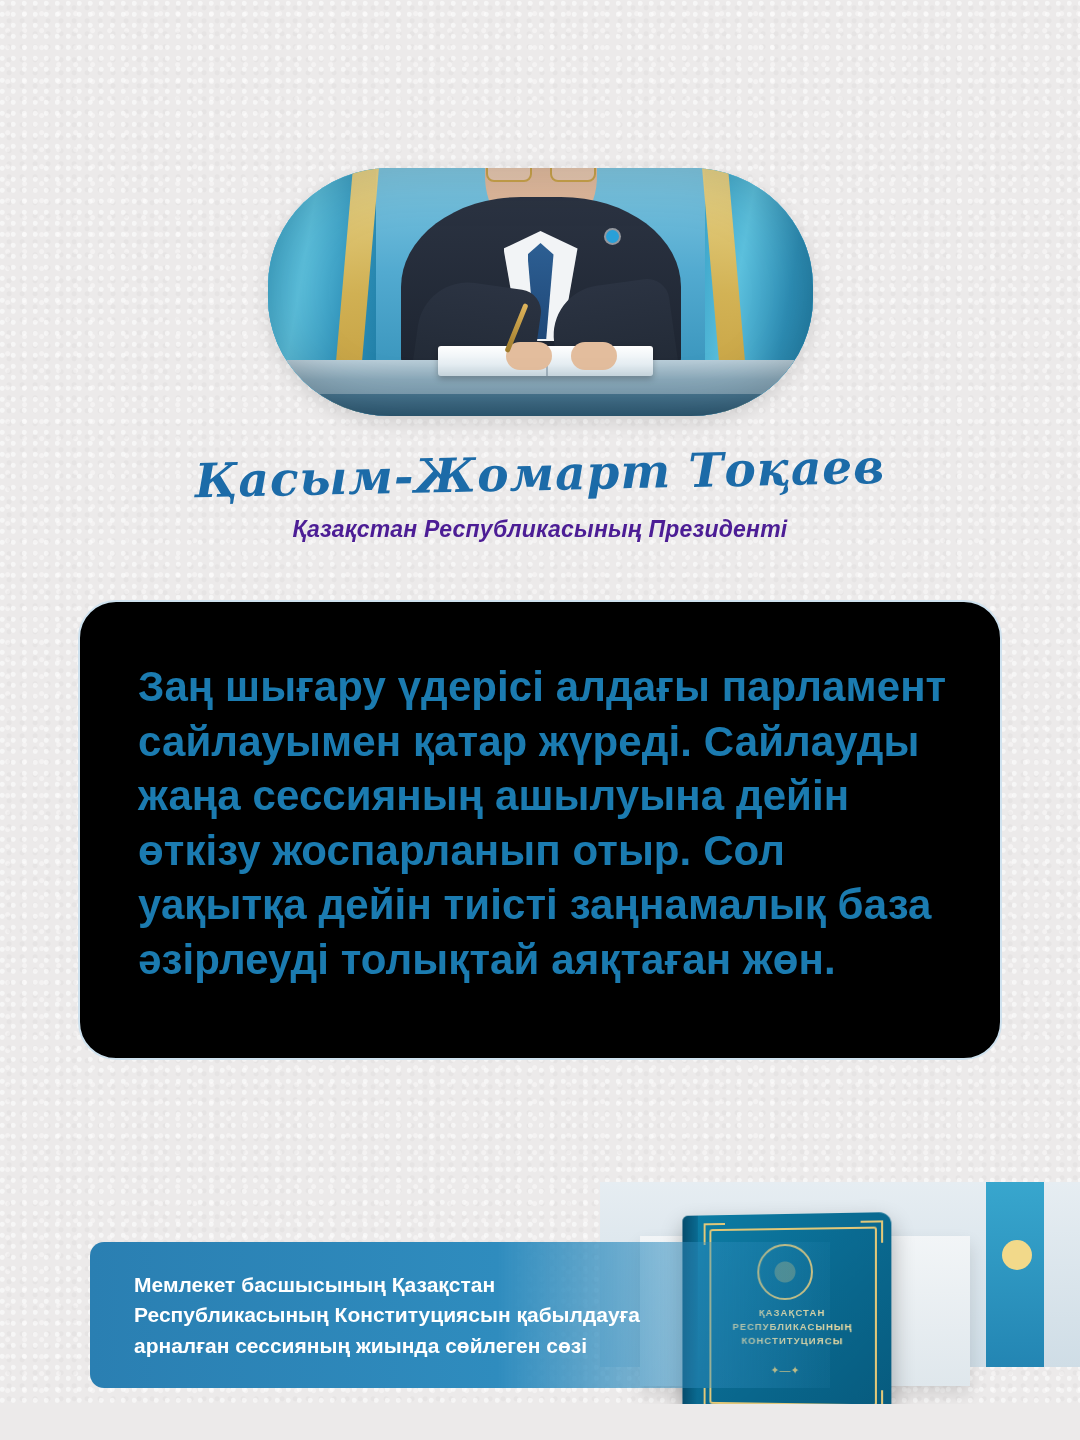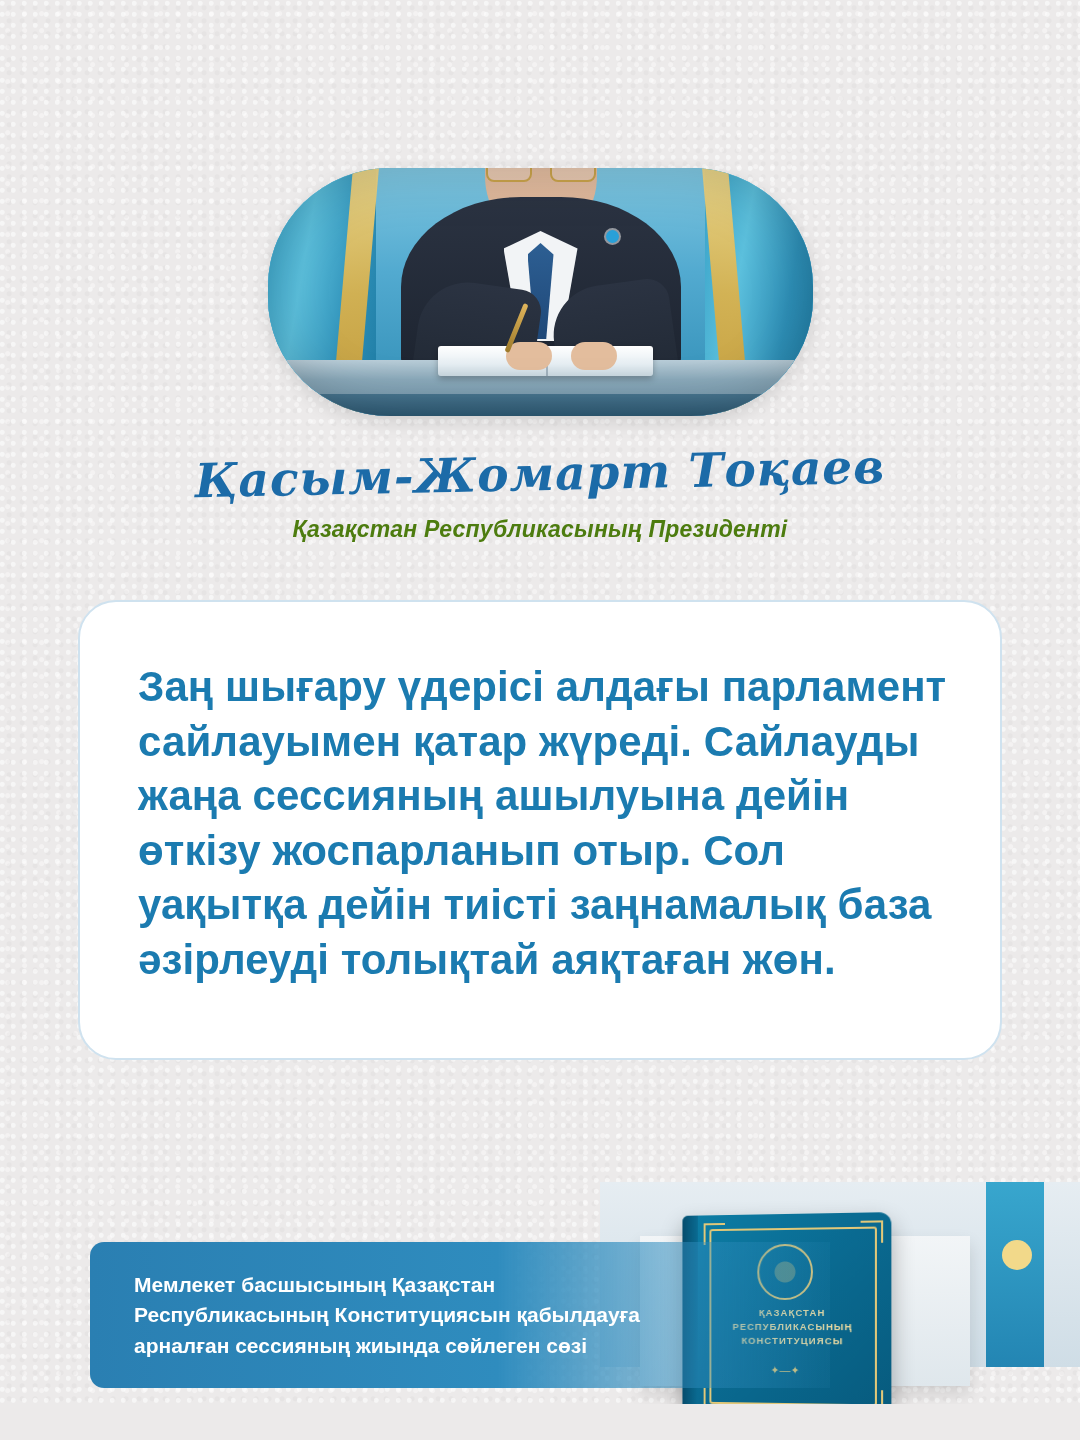--- a/index.html
+++ b/index.html
@@ -225,34 +225,34 @@
     transform: rotate(-1.2deg);
   }
   .role {
     position: absolute;
     left: 0; right: 0;
     top: 516px;
     text-align: center;
     font-size: 23px;
     font-style: italic;
     font-weight: 700;
-    color: #4d7c0f;
+    color: #4c1d95;
     letter-spacing: .2px;
   }
 
   
   .quote-card {
     position: absolute;
     left: 78px;
     top: 600px;
     width: 924px;
     height: 460px;
     border: 2px solid #cfe2ef;
     border-radius: 38px;
-    background: #ffffff;
+    background: #000000;
     box-sizing: border-box;
   }
   .quote-text {
     position: absolute;
     left: 58px;
     top: 58px;
     right: 48px;
     font-size: 42px;
     line-height: 1.30;
     font-weight: 700;

